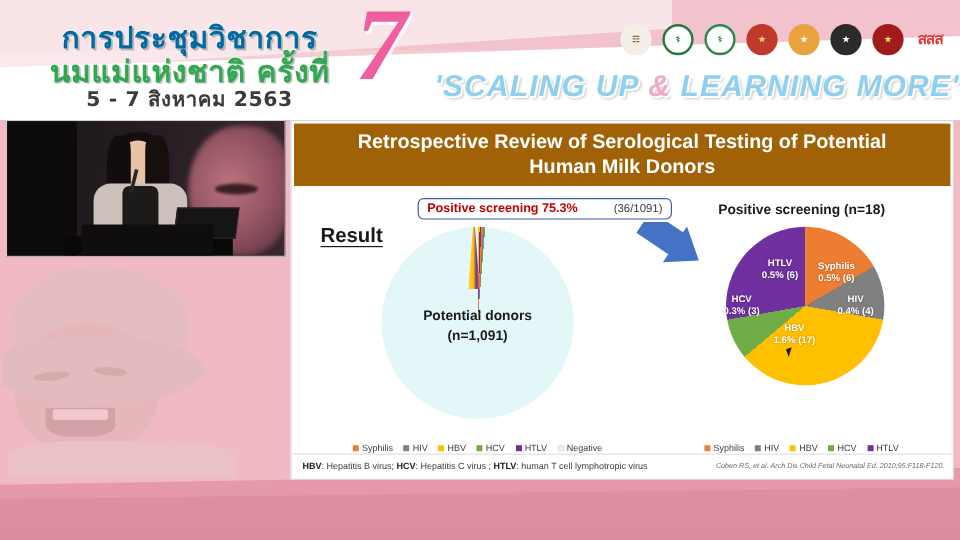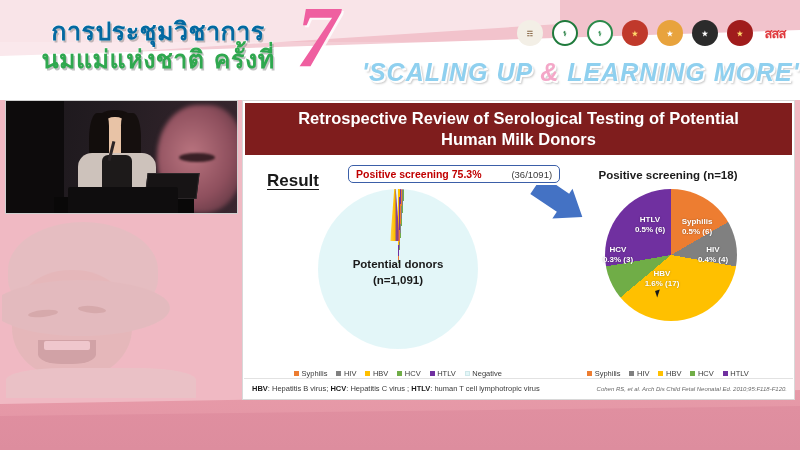--- a/index.html
+++ b/index.html
@@ -139,29 +139,29 @@
   .b-mouth { position:absolute; left:36px; top:122px; width:58px; height:24px; background:#8d7064; border-radius:0 0 40% 40%; }
   .b-teeth { position:absolute; left:42px; top:123px; width:46px; height:9px; background:#efe9e4; border-radius:2px; }
   .b-shirt { position:absolute; left:4px; top:150px; width:190px; height:40px; background:#ddd6ce; border-radius:30% 30% 0 0; }
 
   
   .slide {
     position:absolute; left:242px; top:100px; width:553px; height:300px;
     background:#ffffff; border:1px solid #d8d8d8;
   }
   .slide-title {
-    margin:2px; height:52px; background:#7f1d1d; color:#ffffff;
+    margin:2px; height:52px; background:#a16207; color:#ffffff;
     display:flex; align-items:center; justify-content:center;
     text-align:center; font-size:16.5px; font-weight:bold; line-height:1.25;
     padding:0 30px;
   }
   .slide-body { position:relative; height:244px; }
 
   .result-label {
-    position:absolute; left:24px; top:14px;
+    position:absolute; left:24px; top:30px;
     font-size:17px; font-weight:bold; color:#1a1a1a;
     text-decoration:underline; text-underline-offset:3px;
   }
 
   .callout {
     position:absolute; left:105px; top:8px;
     border:1.6px solid #3b5fa8; border-radius:5px; background:#ffffff;
     padding:2px 7px; white-space:nowrap; font-size:10.5px;
   }
   .callout .pct { color:#c00000; font-weight:bold; }
@@ -257,20 +257,21 @@
   <div class="lower2"></div>
 </div>
 
 <div class="header">
   <div class="hdr-white-swoosh"></div>
   <div class="hdr-swoosh2"></div>
 
   <div class="thai-title">
     <div class="thai-line1">การประชุมวิชาการ</div>
     <div class="thai-line2">นมแม่แห่งชาติ ครั้งที่</div>
+    <div class="thai-date">5 - 7 สิงหาคม 2563</div>
   </div>
 
   <div class="big-seven">7</div>
 
   <div class="tagline">
     <span>'SCALING UP </span><span class="amp">&amp;</span><span> LEARNING MORE'</span>
   </div>
 
   <div class="logos">
     <div class="logo-wrap">

